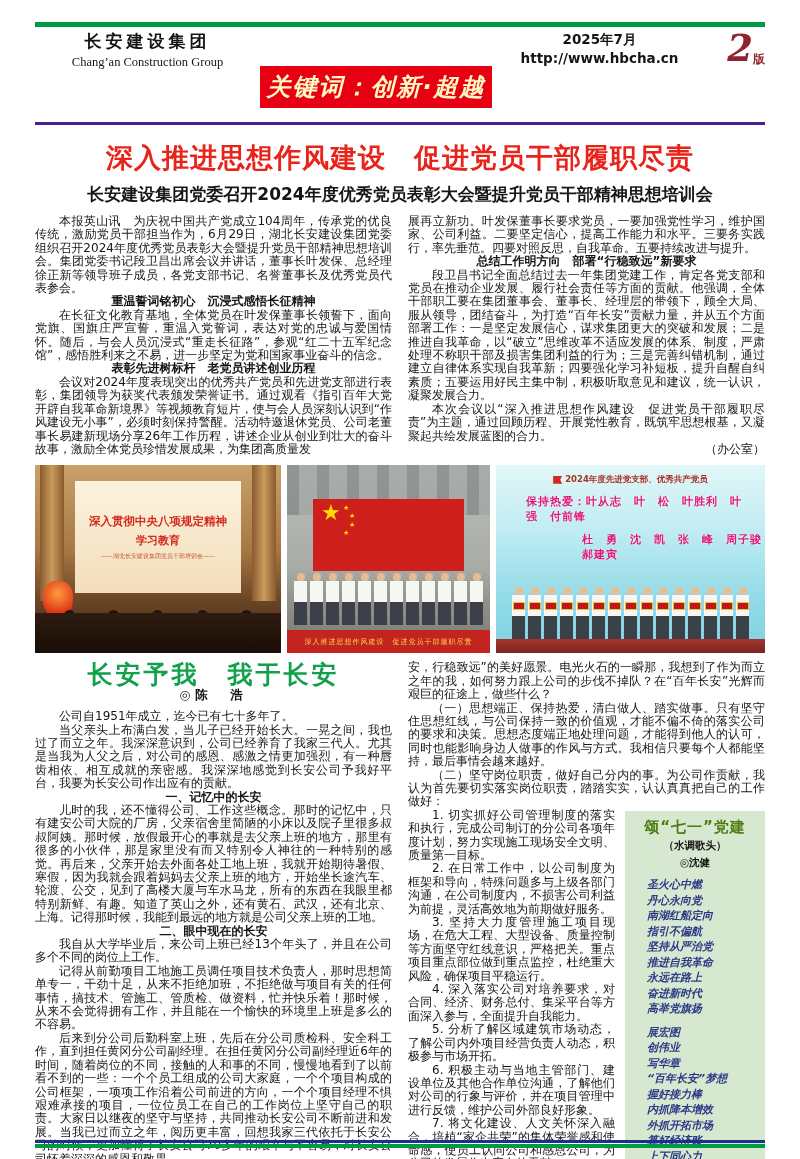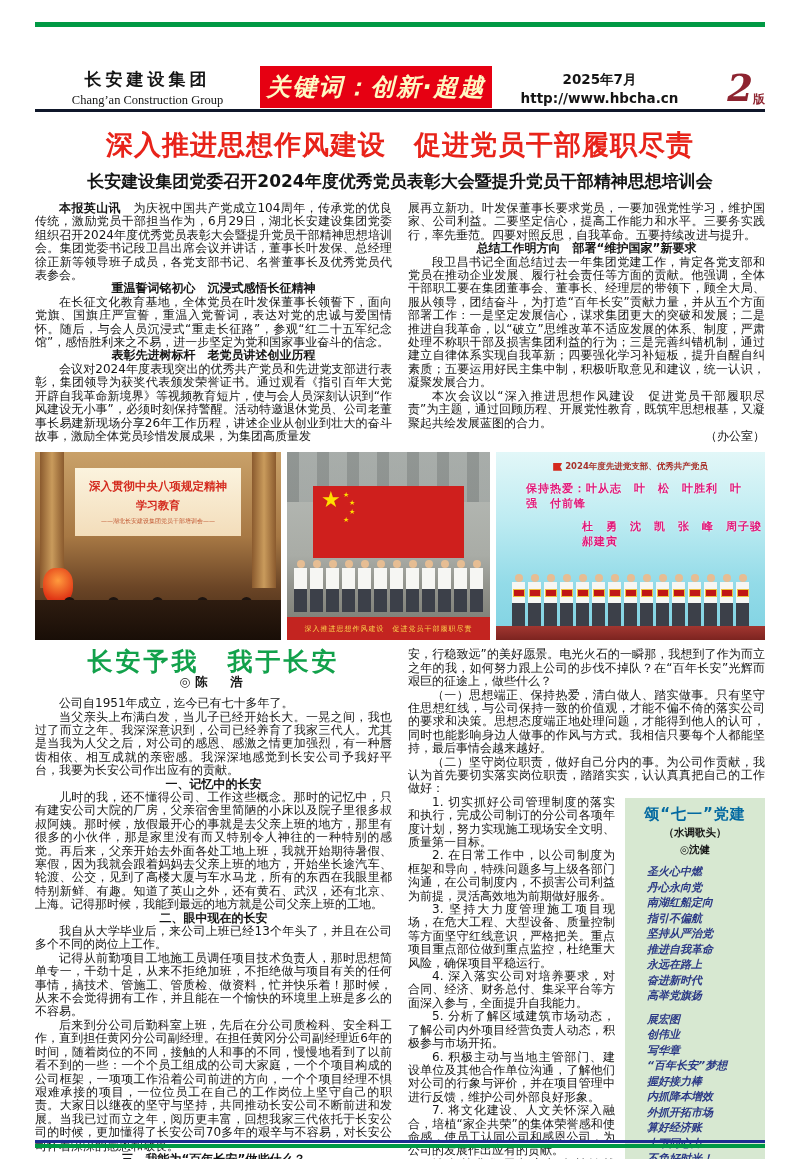--- a/index.html
+++ b/index.html
@@ -2,50 +2,50 @@
 <html><head>
 <meta charset="utf-8">
 <style>
   html,body{margin:0;padding:0;background:#9b9b9b;}
   .page{width:800px;height:1159px;margin:0 auto;background:#ffffff;position:relative;
         font-family:"DejaVu Sans","Liberation Sans",sans-serif;color:#151515;overflow:hidden;}
   .inner{position:absolute;left:35px;right:35px;top:0;}
 
   
   .topbar{margin-top:22px;height:5px;background:#009944;}
-  .masthead{display:flex;align-items:flex-end;padding:3px 0 1px;border-bottom:3px solid #0f172a;}
+  .masthead{display:flex;align-items:flex-start;padding:3px 0 14px;border-bottom:3px solid #4c1d95;}
   .brand{width:225px;text-align:center;}
   .brand-cn{font-size:17px;font-weight:bold;letter-spacing:4px;}
   .brand-en{font-size:12.5px;margin-top:2px;font-family:"Liberation Serif","DejaVu Serif",serif;}
   .kwbox{width:232px;height:42px;background:#e60012;color:#fef9c3;display:flex;align-items:center;
          justify-content:center;font-size:24px;font-weight:bold;font-style:italic;letter-spacing:2px;flex:none;margin-top:36px;}
   .dateblock{flex:1;text-align:center;font-size:13.5px;line-height:19px;font-weight:bold;}
   .pagenum{width:58px;display:flex;align-items:flex-start;justify-content:flex-end;color:#8e2430;}
   .pagenum .num{font-family:"DejaVu Serif","Liberation Serif",serif;font-size:37px;line-height:37px;font-style:italic;font-weight:bold;}
   .pagenum .unit{font-size:12px;margin-top:21px;font-weight:bold;}
 
   
   .a1-headline{margin-top:15px;text-align:center;color:#e8231a;font-size:27px;font-weight:bold;letter-spacing:1px;}
   .a1-subheadline{margin-top:7px;text-align:center;font-size:17px;font-weight:bold;}
   .cols{display:flex;gap:16px;margin-top:9px;}
   .col{width:357px;font-size:12px;line-height:13.4px;text-align:justify;}
   .col-flex{flex:1;width:auto;}
   .col p{margin:0;text-indent:2em;}
   .col p.noindent{text-indent:0;}
   .col .subhead{font-weight:bold;text-align:center;text-indent:0;}
-  .lead{font-weight:bold;}
+  .lead{font-weight:normal;}
   .signature{text-align:right !important;text-indent:0 !important;}
 
   
   .photos{display:flex;gap:6px;margin-top:9px;height:188px;}
   .photo{position:relative;overflow:hidden;flex:none;}
   .photo1{width:246px;background:linear-gradient(180deg,#c9a169 0%,#a77844 45%,#6b4526 72%,#3a2413 100%);}
   .p1-col{position:absolute;top:0;bottom:28%;width:24px;background:linear-gradient(90deg,#8a5a2e,#c99b5c,#8a5a2e);}
   .p1-col.l{left:5px;} .p1-col.r{right:5px;}
-  .p1-screen{position:absolute;left:40px;right:40px;top:16px;height:68px;
+  .p1-screen{position:absolute;left:40px;right:40px;top:16px;height:112px;
              background:linear-gradient(180deg,#fbf3de,#f3ddba);display:flex;flex-direction:column;
              align-items:center;justify-content:center;gap:4px;text-align:center;}
   .p1-line1{color:#d42a1e;font-weight:bold;font-size:11.5px;}
   .p1-line2{color:#d42a1e;font-weight:bold;font-size:11px;}
   .p1-line3{color:#c0552f;font-size:6px;}
   .p1-table{position:absolute;left:0;right:0;bottom:0;height:40px;background:linear-gradient(180deg,#2e1c10,#190e07);}
   .p1-heads{position:absolute;bottom:32px;left:12px;right:12px;display:flex;justify-content:space-around;}
   .p1-head{width:11px;height:11px;border-radius:50%;background:#1d1410;}
   .p1-lion{position:absolute;left:8px;bottom:36px;width:30px;height:36px;border-radius:42% 42% 46% 46%;
            background:radial-gradient(circle at 50% 35%,#ff9b3d,#e03515 70%);}
@@ -75,21 +75,21 @@
   .person::before{content:"";position:absolute;top:0;left:2.5px;width:8px;height:8px;border-radius:50%;background:#e6bd93;}
   .photo3 .person::after{content:"";position:absolute;top:15px;left:1px;width:10px;height:6px;
                          background:#c01616;border:1px solid #ecc23f;}
 
   
   .a2{display:flex;gap:16px;margin-top:8px;}
   .a2-title{color:#12a14b;font-size:25px;font-weight:bold;text-align:center;letter-spacing:3px;margin:7px 0 6px;}
   .a2-author{text-align:center;font-size:12.5px;font-weight:bold;letter-spacing:5px;margin-bottom:9px;}
 
   .poembox{float:right;width:140px;margin:2px 0 4px 10px;background:#d7e8d1;padding:10px 6px 12px;box-sizing:border-box;}
-  .poem-title{color:#0369a1;font-weight:bold;font-size:15px;text-align:center;letter-spacing:1px;text-indent:0;}
+  .poem-title{color:#4d7c0f;font-weight:bold;font-size:15px;text-align:center;letter-spacing:1px;text-indent:0;}
   .poem-sub{text-align:center;font-size:10.5px;margin-top:5px;font-weight:bold;}
   .poem-author{text-align:center;font-size:10.5px;margin-top:3px;font-weight:bold;}
   .poem-stanza{margin-top:8px;padding-left:16px;}
   .poem-line{font-size:11px;line-height:15.5px;color:#2c3a86;font-style:italic;font-weight:bold;text-align:left;}
 
   
   .footer{position:absolute;left:35px;right:35px;bottom:11px;}
   .f-blue{height:3px;background:#1c2f92;}
   .f-green{height:4px;background:#009944;margin-top:1px;}
 </style>
@@ -122,21 +122,21 @@
     <div class="cols">
       <div class="col">
         <p><span class="lead">本报英山讯</span><span>　为庆祝中国共产党成立104周年，传承党的优良传统，激励党员干部担当作为，6月29日，湖北长安建设集团党委组织召开2024年度优秀党员表彰大会暨提升党员干部精神思想培训会。集团党委书记段卫昌出席会议并讲话，董事长叶发保、总经理徐正新等领导班子成员，各党支部书记、名誉董事长及优秀党员代表参会。</span></p>
         <p class="subhead">重温誓词铭初心　沉浸式感悟长征精神</p>
         <p>在长征文化教育基地，全体党员在叶发保董事长领誓下，面向党旗、国旗庄严宣誓，重温入党誓词，表达对党的忠诚与爱国情怀。随后，与会人员沉浸式“重走长征路”，参观“红二十五军纪念馆”，感悟胜利来之不易，进一步坚定为党和国家事业奋斗的信念。</p>
         <p class="subhead">表彰先进树标杆　老党员讲述创业历程</p>
         <p>会议对2024年度表现突出的优秀共产党员和先进党支部进行表彰，集团领导为获奖代表颁发荣誉证书。通过观看《指引百年大党开辟自我革命新境界》等视频教育短片，使与会人员深刻认识到“作风建设无小事”，必须时刻保持警醒。活动特邀退休党员、公司老董事长易建新现场分享26年工作历程，讲述企业从创业到壮大的奋斗故事，激励全体党员珍惜发展成果，为集团高质量发</p>
       </div>
       <div class="col col-flex">
         <p class="noindent">展再立新功。叶发保董事长要求党员，一要加强党性学习，维护国家、公司利益。二要坚定信心，提高工作能力和水平。三要务实践行，率先垂范。四要对照反思，自我革命。五要持续改进与提升。</p>
-        <p class="subhead">总结工作明方向　部署“维护国家”新要求</p>
+        <p class="subhead">总结工作明方向　部署“行稳致远”新要求</p>
         <p>段卫昌书记全面总结过去一年集团党建工作，肯定各党支部和党员在推动企业发展、履行社会责任等方面的贡献。他强调，全体干部职工要在集团董事会、董事长、经理层的带领下，顾全大局、服从领导，团结奋斗，为打造“百年长安”贡献力量，并从五个方面部署工作：一是坚定发展信心，谋求集团更大的突破和发展；二是推进自我革命，以“破立”思维改革不适应发展的体系、制度，严肃处理不称职干部及损害集团利益的行为；三是完善纠错机制，通过建立自律体系实现自我革新；四要强化学习补短板，提升自醒自纠素质；五要运用好民主集中制，积极听取意见和建议，统一认识，凝聚发展合力。</p>
         <p>本次会议以“深入推进思想作风建设　促进党员干部履职尽责”为主题，通过回顾历程、开展党性教育，既筑牢思想根基，又凝聚起共绘发展蓝图的合力。</p>
         <p class="signature">（办公室）</p>
       </div>
     </div>
 
     <div class="photos">
 
       <div class="photo photo1">
         <div class="p1-col l"></div>

